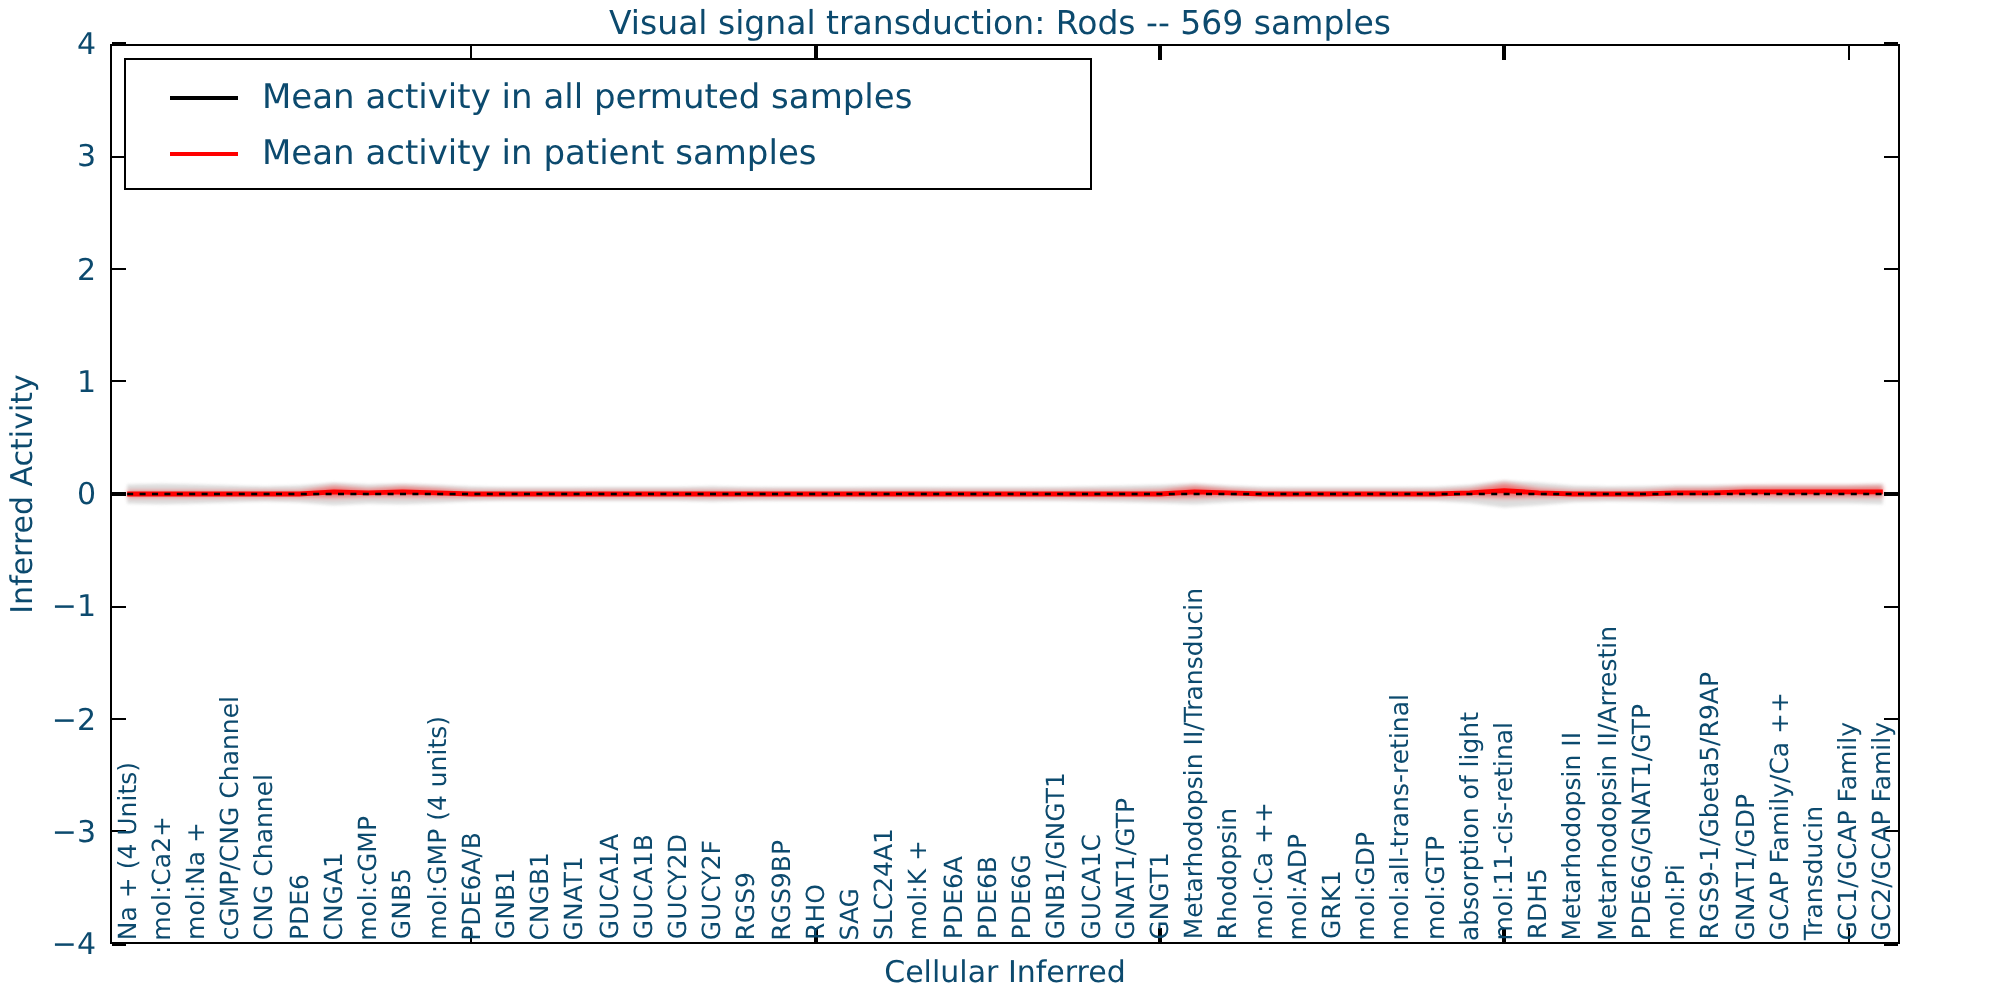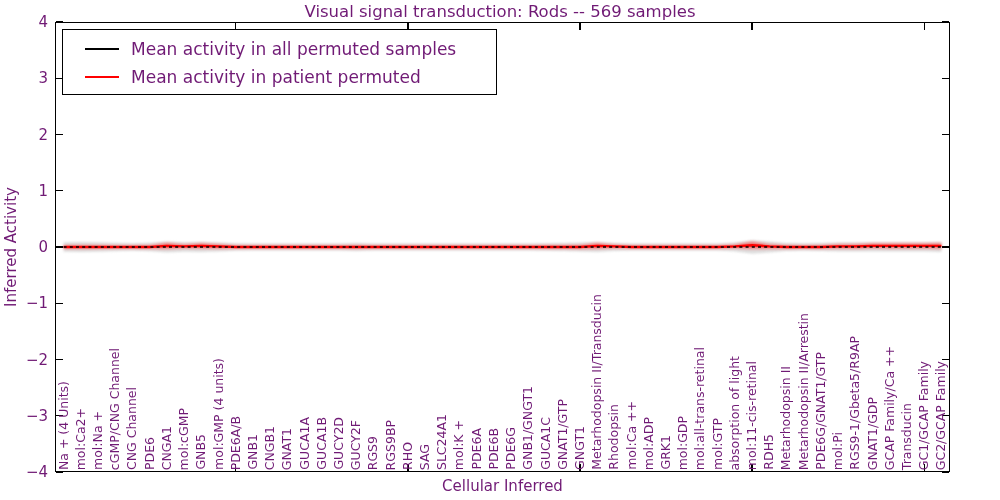--- a/index.html
+++ b/index.html
@@ -1,18 +1,18 @@
 <!DOCTYPE html>
 <html><head>
 <meta charset="utf-8">
 <style>
   html,body{margin:0;padding:0;background:#ffffff;}
   #fig{
     position:relative;width:1000px;height:500px;background:#ffffff;
-    font-family:"DejaVu Sans","Liberation Sans",sans-serif;color:#701a75;
+    font-family:"DejaVu Sans","Liberation Sans",sans-serif;color:#0c4a6e;
     overflow:hidden;
   }
   .title{
     position:absolute;top:2px;left:0;width:1000px;text-align:center;
     font-size:16.5px;
   }
   .plot-area{
     position:absolute;left:55px;top:22px;width:895px;height:450px;
     border:1.4px solid #000;box-sizing:border-box;background:#fff;
   }
@@ -29,21 +29,21 @@
     position:absolute;width:34px;text-align:right;font-size:15px;line-height:16px;
   }
   .tick{position:absolute;background:#000;}
   .tick.h{width:6.5px;height:1.3px;}
   .tick.v{width:1.3px;height:6.5px;}
   .xcat{
     position:absolute;font-size:12.5px;line-height:14px;white-space:nowrap;
     writing-mode:vertical-rl;transform:rotate(180deg);
   }
   .legend{
-    position:absolute;left:62px;top:29px;width:435px;height:66px;
+    position:absolute;left:62px;top:29px;width:484px;height:66px;
     border:1.6px solid #000;background:#fff;box-sizing:border-box;
   }
   .legend-row{position:absolute;left:0;height:22px;width:100%;}
   .legend-line{
     position:absolute;left:22px;top:10px;width:34px;height:2px;background:#000;
   }
   .legend-text{
     position:absolute;left:68px;top:0;font-size:17px;line-height:22px;white-space:nowrap;
   }
 </style>
@@ -166,16 +166,16 @@
       <div class="xcat" style="left: 934.394px; bottom: 30px;">GC2/GCAP Family</div>
     </div>
 
   <div class="legend">
     <div class="legend-row" style="top:8px;">
       <span class="legend-line" style="background: rgb(0, 0, 0);"></span>
       <span class="legend-text">Mean activity in all permuted samples</span>
     </div>
     <div class="legend-row" style="top:36px;">
       <span class="legend-line" style="background: rgb(255, 0, 0);"></span>
-      <span class="legend-text">Mean activity in patient permuted</span>
+      <span class="legend-text">Mean activity in patient samples</span>
     </div>
   </div>
 </div>
 
 </body></html>

